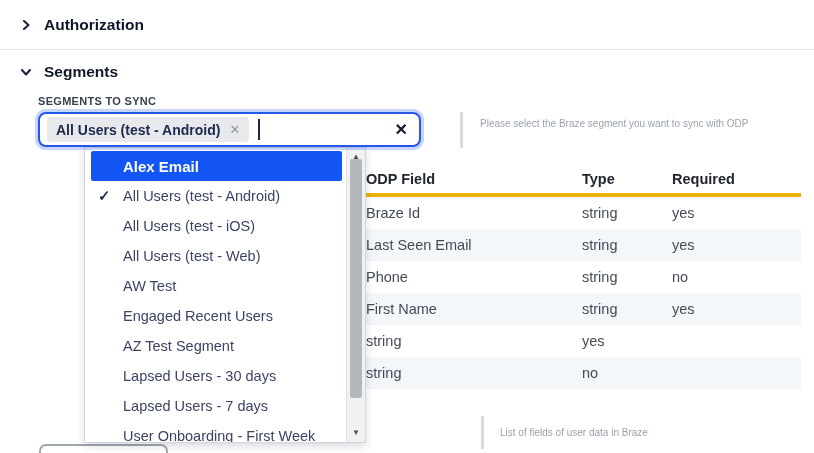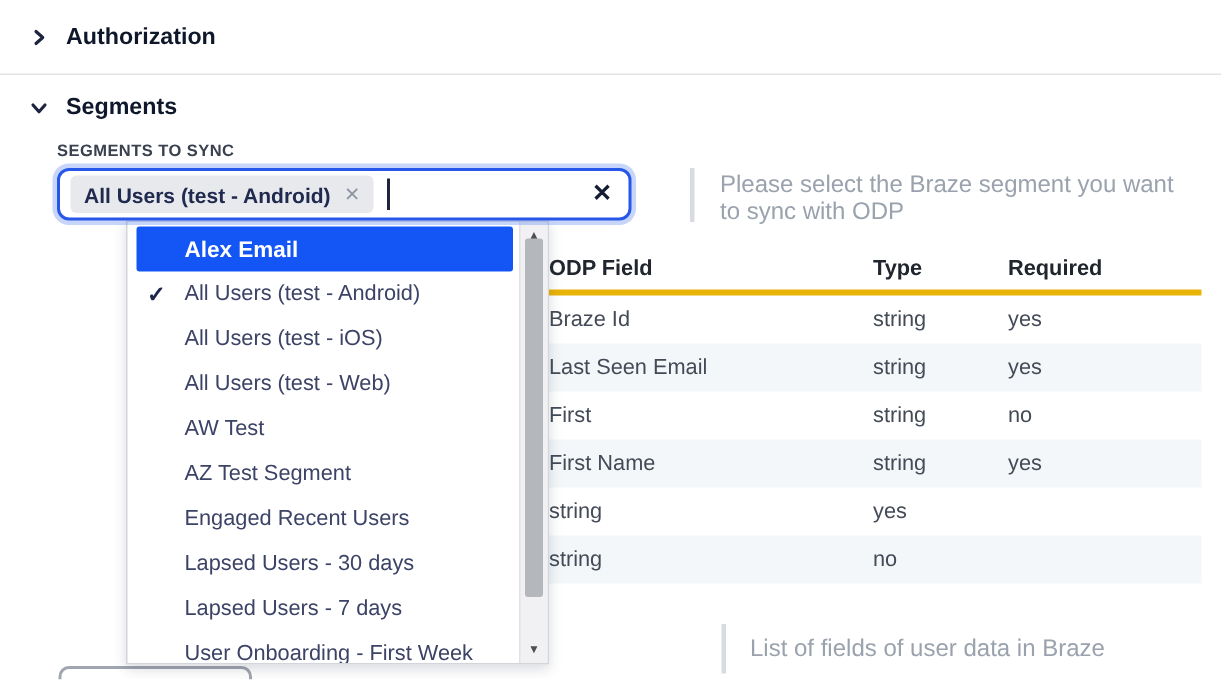--- a/index.html
+++ b/index.html
@@ -49,21 +49,21 @@
   .tag-x { margin-left: 9px; font-size: 13px; color: #8e95a3; cursor: pointer; line-height: 1; }
   .caret { width: 1.5px; height: 21px; background: #1d2540; margin-left: 9px; }
   .clear-x {
     position: absolute; right: 11px; top: 50%; transform: translateY(-50%);
     font-size: 16px; font-weight: 700; color: #141c33; cursor: pointer; line-height: 1;
   }
 
   
   .help-block { position: absolute; display: flex; }
   .help-bar { width: 3px; background: #d8dbdf; flex: 0 0 3px; }
-  .help-text { font-size: 16px; color: #9aa2ad; line-height: 18px; }
+  .help-text { font-size: 10px; color: #9aa2ad; line-height: 18px; }
   #help-top { left: 460px; top: 112px; width: 340px; }
   #help-top .help-bar { height: 36px; }
   #help-top .help-text { padding: 3px 0 0 17px; width: 330px; }
   #help-bottom { left: 481px; top: 416px; width: 320px; }
   #help-bottom .help-bar { height: 33px; }
   #help-bottom .help-text { padding: 8px 0 0 16px; }
 
   
   .fields-table { position: absolute; left: 310px; top: 164px; width: 491px; z-index: 1; }
   .t-row {
@@ -177,21 +177,21 @@
     <span>yes</span>
   </div>
 
   <div class="t-row stripe">
     <span>Last Seen Email</span>
     <span>string</span>
     <span>yes</span>
   </div>
 
   <div class="t-row">
-    <span>First</span>
+    <span>Phone</span>
     <span>string</span>
     <span>no</span>
   </div>
 
   <div class="t-row stripe">
     <span>First Name</span>
     <span>string</span>
     <span>yes</span>
   </div>
 
@@ -236,26 +236,26 @@
     <span class="opt-label">All Users (test - Web)</span>
   </div>
 
   <div class="option">
 
     <span class="opt-label">AW Test</span>
   </div>
 
   <div class="option">
 
+    <span class="opt-label">Engaged Recent Users</span>
+  </div>
+
+  <div class="option">
+
     <span class="opt-label">AZ Test Segment</span>
-  </div>
-
-  <div class="option">
-
-    <span class="opt-label">Engaged Recent Users</span>
   </div>
 
   <div class="option">
 
     <span class="opt-label">Lapsed Users - 30 days</span>
   </div>
 
   <div class="option">
 
     <span class="opt-label">Lapsed Users - 7 days</span>

